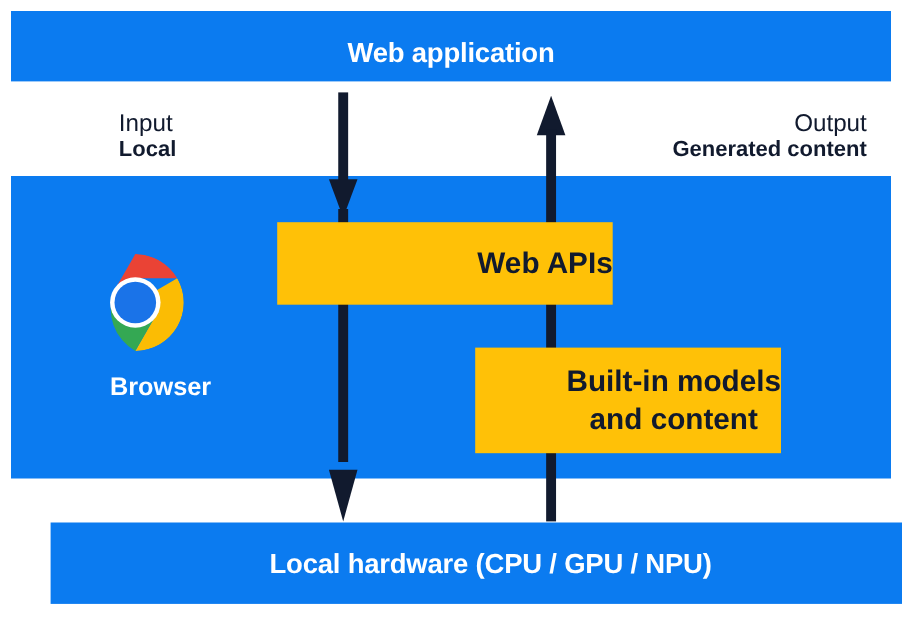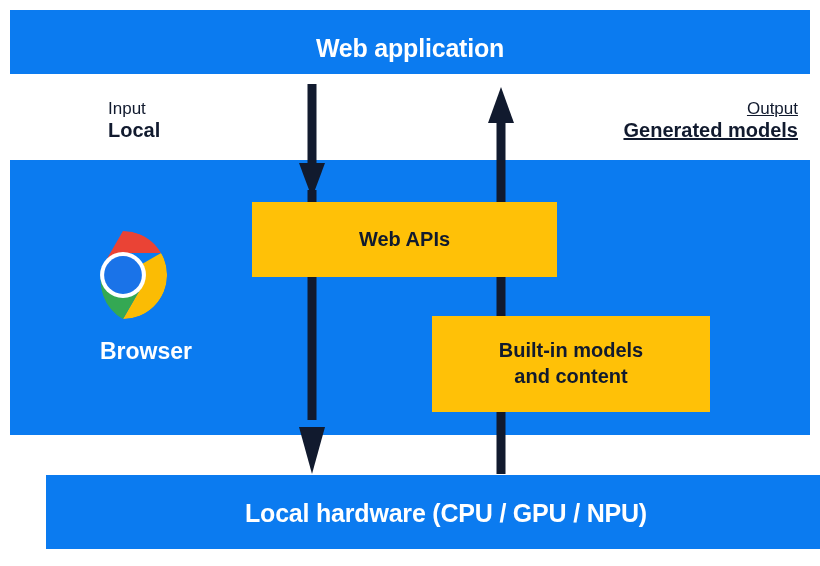--- a/index.html
+++ b/index.html
@@ -65,51 +65,50 @@
   }
 
   
   .flow-label {
     position: absolute;
     color: #111a2e;
     line-height: 1.18;
   }
   .flow-label .kind {
     display: block;
-    font-size: 17px;
+    font-size: 22px;
     font-weight: normal;
   }
   .flow-label .name {
     display: block;
     font-size: 20px;
     font-weight: bold;
   }
   #flow-input {
     left: 108px;
     top: 99px;
     text-align: left;
   }
   #flow-output {
-    right: 22px;
+    right: 32px;
     top: 99px;
     text-align: right;
-    text-decoration: underline;
   }
 
   
   .yellow-box {
     position: absolute;
     background: #ffc107;
     display: flex;
     align-items: center;
-    justify-content: center;
+    justify-content: flex-end;
     text-align: center;
     color: #111a2e;
     font-weight: bold;
-    font-size: 20px;
+    font-size: 27px;
     line-height: 1.28;
     z-index: 5;
   }
   #box-web-apis {
     left: 252px;
     top: 202px;
     width: 305px;
     height: 75px;
   }
   #box-built-in-models {
@@ -171,21 +170,21 @@
     </g>
   </svg>
 
   <div class="flow-label" id="flow-input">
     <span class="kind">Input</span>
     <span class="name">Local</span>
   </div>
 
   <div class="flow-label" id="flow-output">
     <span class="kind">Output</span>
-    <span class="name">Generated models</span>
+    <span class="name">Generated content</span>
   </div>
 
   <div class="yellow-box" id="box-web-apis">
     <span>Web APIs</span>
   </div>
 
   <div class="yellow-box" id="box-built-in-models">
     <span>
       <span>Built-in models</span><br>
       <span>and content</span>

